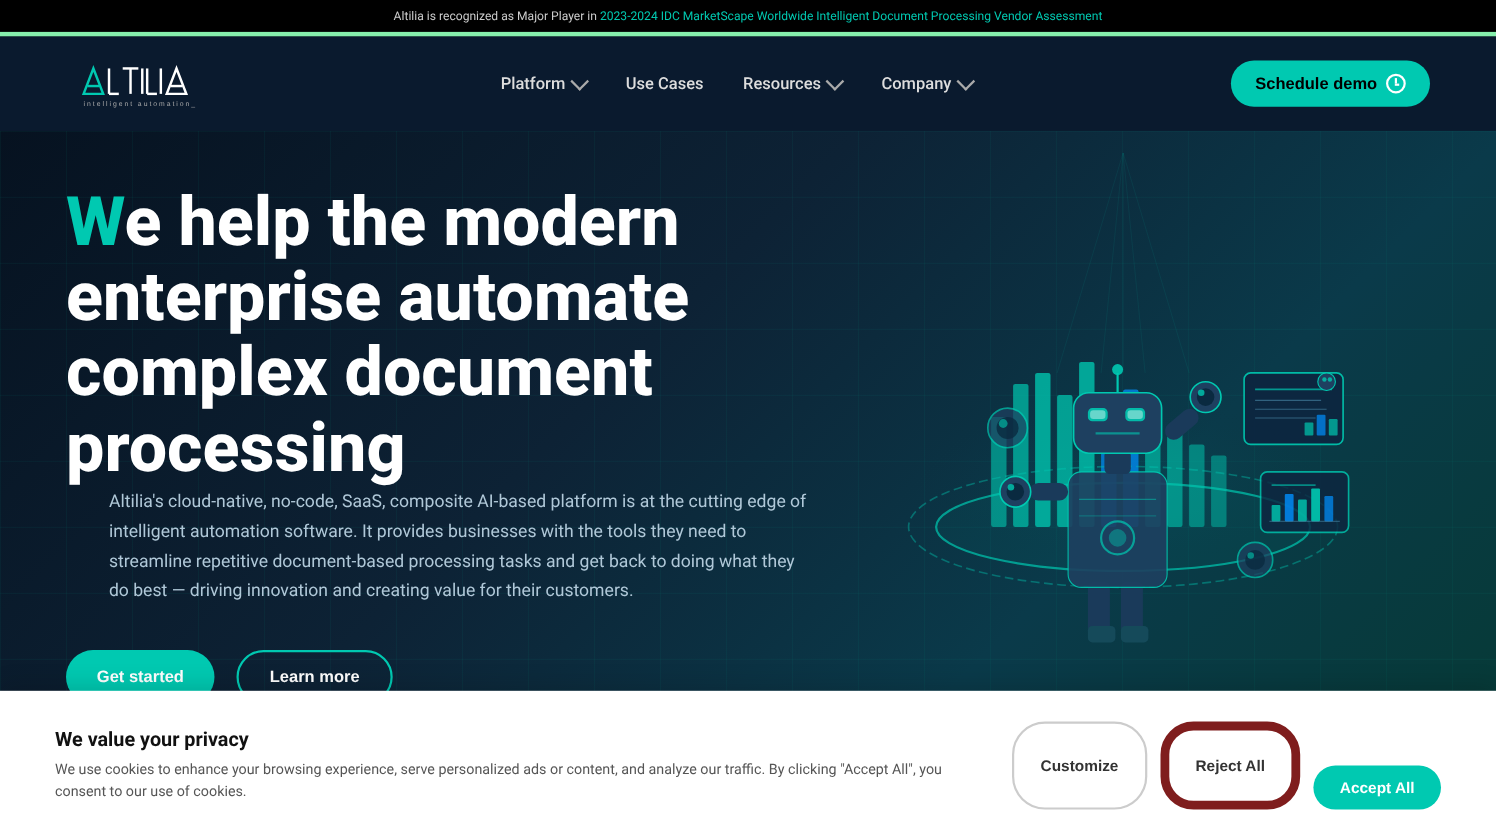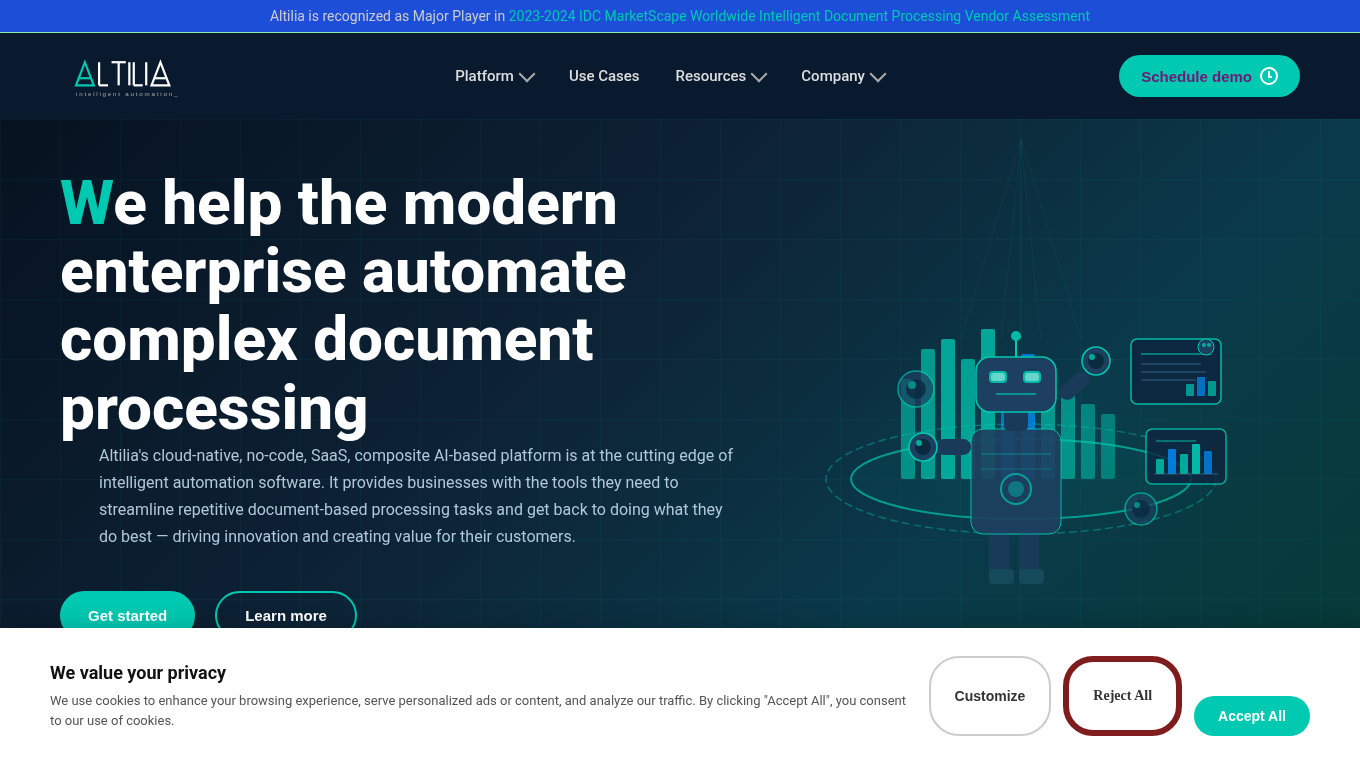--- a/index.html
+++ b/index.html
@@ -8,26 +8,26 @@
       background: #0a1a2e;
       color: #fff;
       width: 1360px;
       min-height: 764px;
       overflow-x: hidden;
       position: relative;
     }
 
     
     .announcement-bar {
-      background: #1d4ed8;
+      background: #000000;
       text-align: center;
       padding: 8px 20px;
-      font-size: 14px;
+      font-size: 11px;
       color: #ccc;
-      border-bottom: 1px solid #86efac;
+      border-bottom: 4px solid #86efac;
     }
     .announcement-bar a {
       color: #00c9b1;
       text-decoration: none;
     }
 
     
     .navbar {
       display: flex;
       align-items: center;
@@ -63,21 +63,21 @@
       border-right: 2px solid #aaa;
       border-bottom: 2px solid #aaa;
       transform: rotate(45deg);
       display: inline-block;
       margin-left: 2px;
       margin-top: -4px;
     }
 
     .schedule-btn {
       background: #00c9b1;
-      color: #701a75;
+      color: #000000;
       border: none;
       padding: 12px 22px;
       border-radius: 30px;
       font-size: 15px;
       font-weight: 600;
       cursor: pointer;
       display: flex;
       align-items: center;
       gap: 8px;
       white-space: nowrap;
@@ -239,27 +239,26 @@
       border: 2px solid #ccc;
       padding: 12px 24px;
       border-radius: 30px;
       font-size: 14px;
       font-weight: 600;
       cursor: pointer;
     }
     .btn-reject {
       background: #fff;
       color: #333;
-      border: 6px solid #7f1d1d;
+      border: 8px solid #7f1d1d;
       padding: 20px 24px;
       border-radius: 30px;
       font-size: 14px;
       font-weight: 600;
       cursor: pointer;
-      font-family: Liberation Serif, serif;
     }
     .btn-accept {
       background: #00c9b1;
       color: #fff;
       border: none;
       padding: 12px 24px;
       border-radius: 30px;
       font-size: 14px;
       font-weight: 600;
       cursor: pointer;

